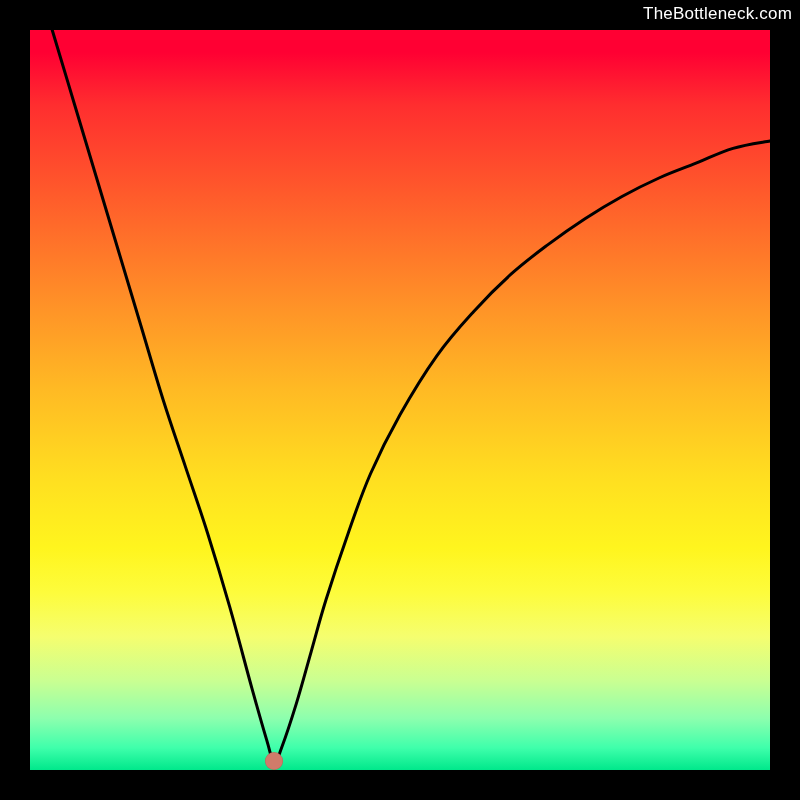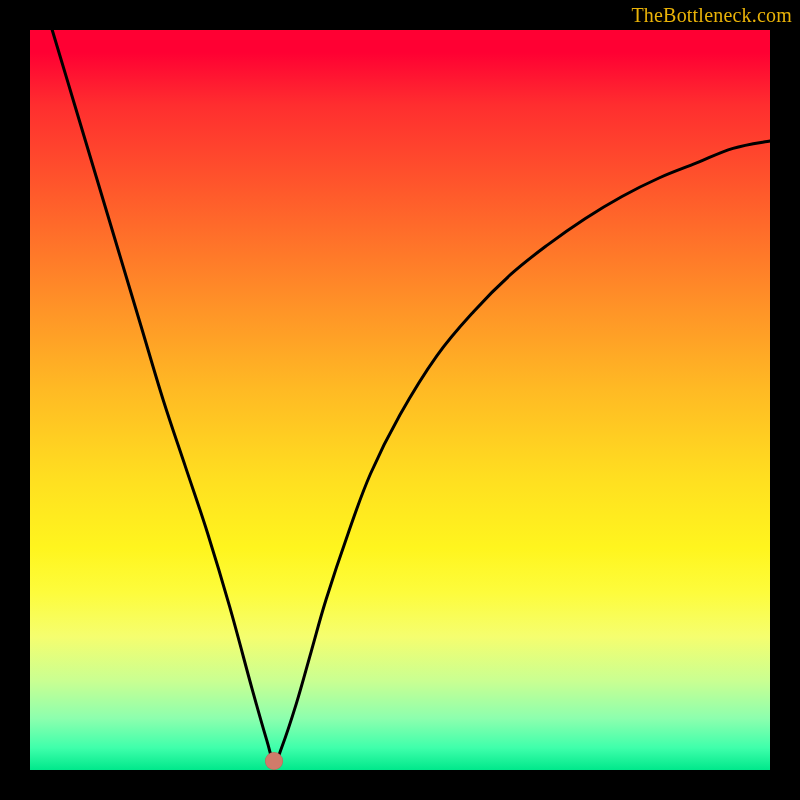--- a/index.html
+++ b/index.html
@@ -36,26 +36,25 @@
       #c9ff92 88%,
       #8dffae 93%,
       #3fffab 97%,
       #00e88b 100%
     );
   }
   .watermark {
     position: absolute;
     top: 4px;
     right: 8px;
-    color: #eab308;
-    font-size: 20px;
+    color: #ffffff;
+    font-size: 17px;
     font-weight: 500;
     letter-spacing: 0.2px;
     user-select: none;
-    font-family: Liberation Serif, serif;
   }
   svg.plot {
     position: absolute;
     inset: 0;
     width: 100%;
     height: 100%;
     overflow: visible;
   }
   .marker {
     position: absolute;

